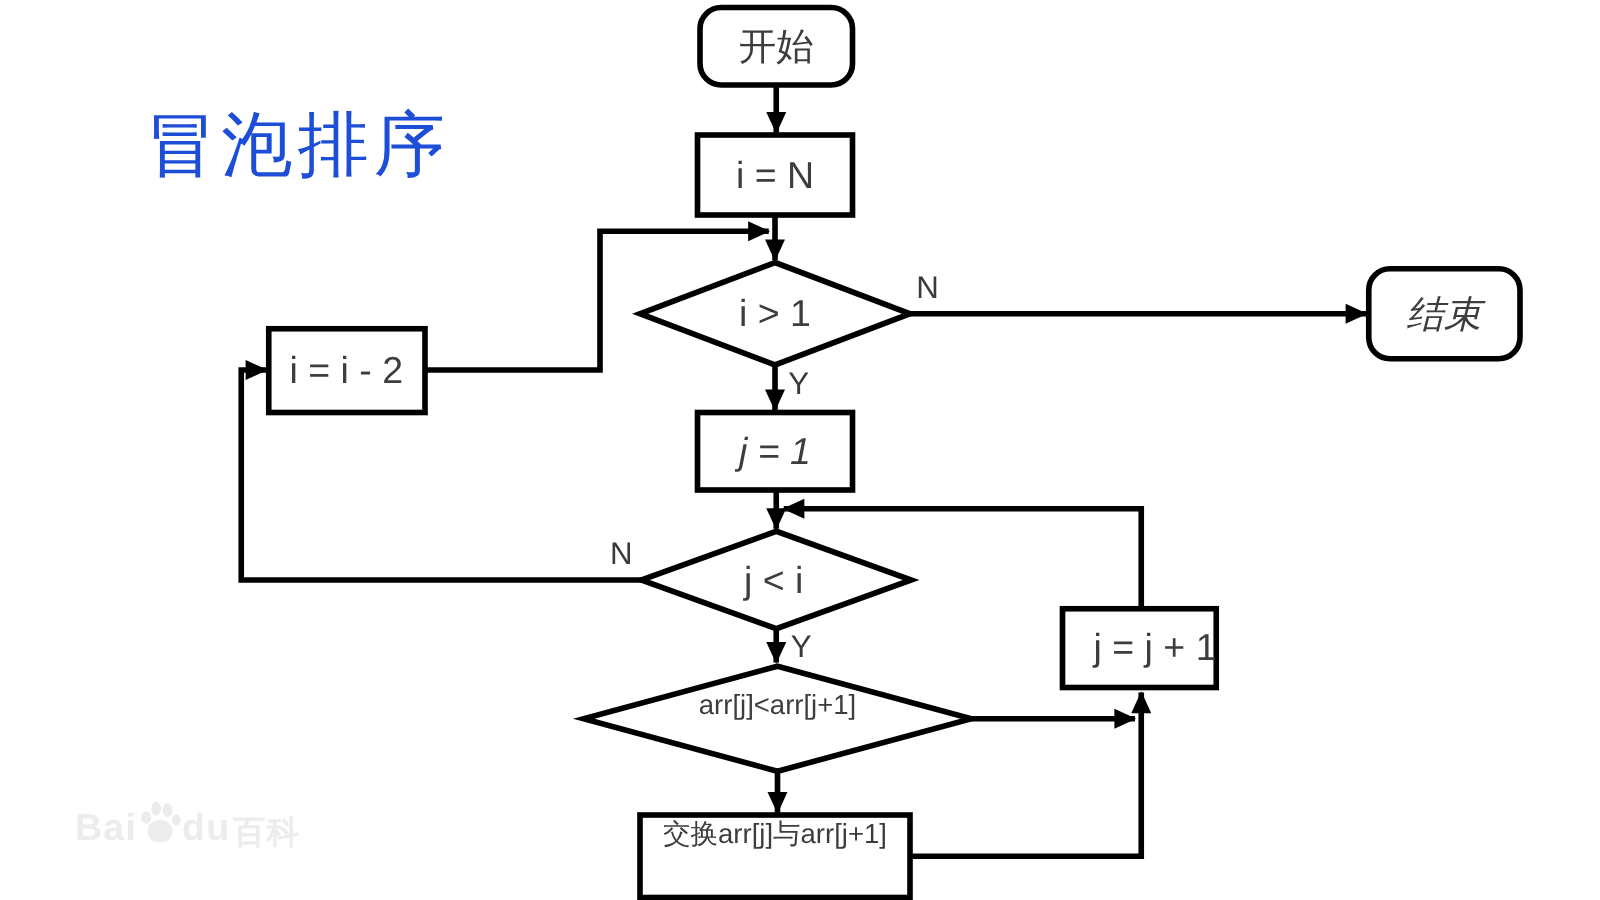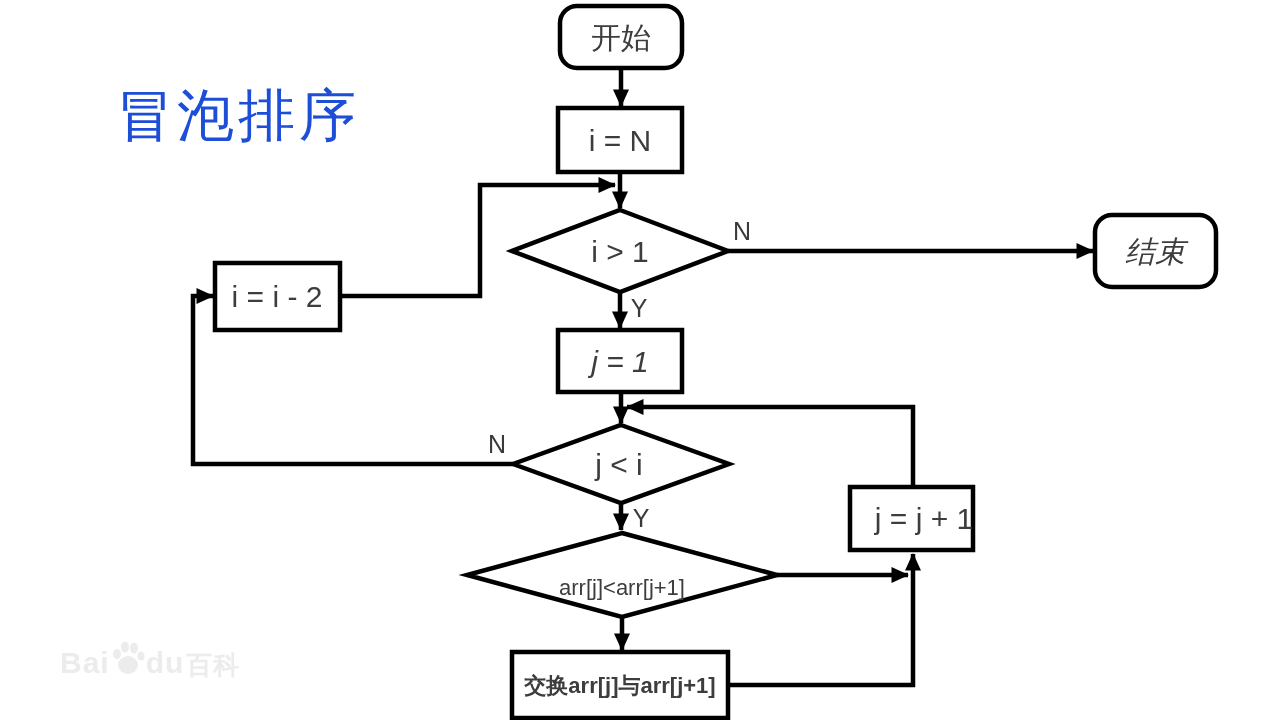--- a/index.html
+++ b/index.html
@@ -78,22 +78,22 @@
 
   <div class="title">冒泡排序</div>
 
   <div class="node-label" style="left:621px;top:38px;">开始</div>
   <div class="node-label" style="left:620px;top:141px;">i = N</div>
   <div class="node-label" style="left:620px;top:252px;">i &gt; 1</div>
   <div class="node-label" style="left:1155px;top:252px;font-style:italic;">结束</div>
   <div class="node-label" style="left:620px;top:362px;font-style:italic;">j = 1</div>
   <div class="node-label" style="left:619px;top:465px;">j &lt; i</div>
   <div class="node-label" style="left:277px;top:297px;">i = i - 2</div>
-  <div class="node-label small" style="left:622px;top:588px;">arr[j]&lt;arr[j+1]</div>
-  <div class="node-label small" style="left:620px;top:686px;font-weight:bold;">交换arr[j]与arr[j+1]</div>
+  <div class="node-label small" style="left:622px;top:564px;">arr[j]&lt;arr[j+1]</div>
+  <div class="node-label small" style="left:620px;top:667px;">交换arr[j]与arr[j+1]</div>
   <div class="node-label" style="left:911px;top:519px;margin-left:13px;">j = j + 1</div>
 
   <div class="edge-label" style="left:742px;top:231px;">N</div>
   <div class="edge-label" style="left:639px;top:308px;">Y</div>
   <div class="edge-label" style="left:497px;top:444px;">N</div>
   <div class="edge-label" style="left:641px;top:518px;">Y</div>
 
   <div class="watermark">
     <span class="wm-txt">Bai</span>
     <svg class="paw" width="34" height="36" viewBox="0 0 34 36" fill="#ececec">

